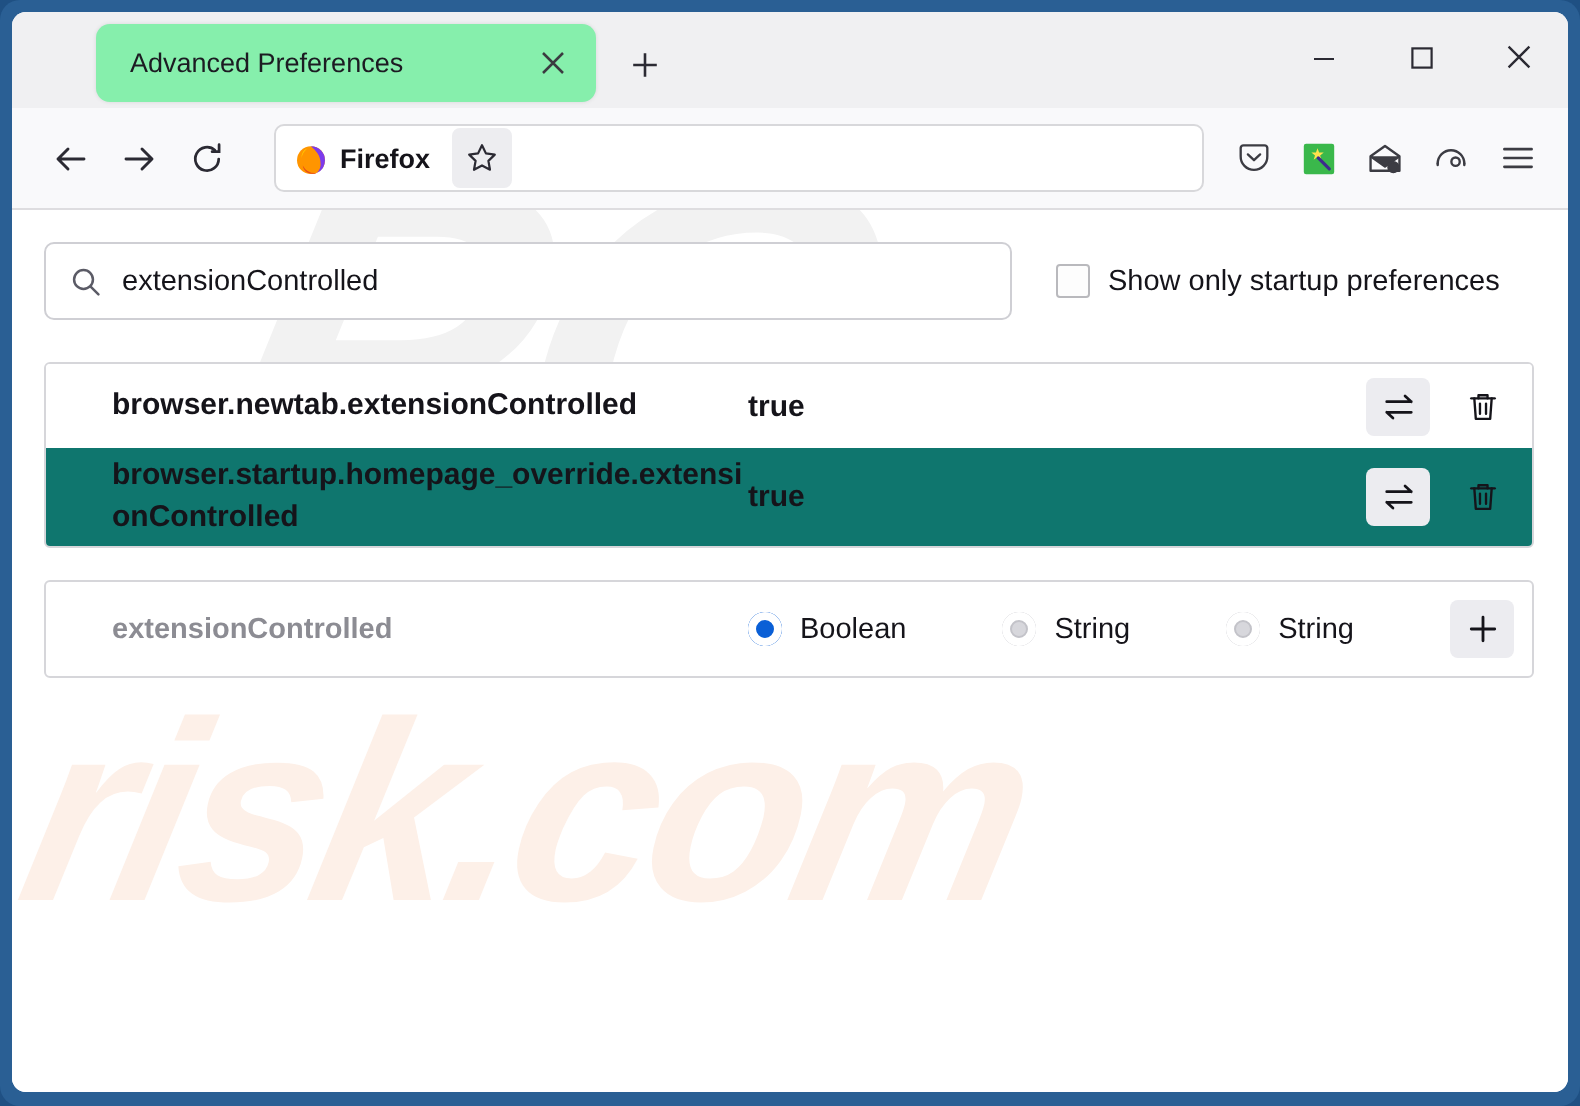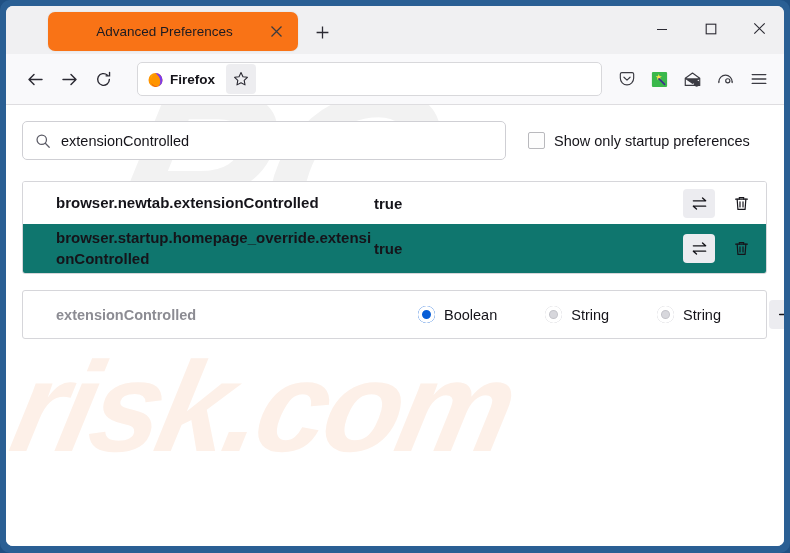--- a/index.html
+++ b/index.html
@@ -40,27 +40,26 @@
     align-items: flex-end;
     padding: 0 0 0 0;
     position: relative;
     flex: 0 0 auto;
   }
   .tab {
     margin-left: 42px;
     margin-bottom: 3px;
     width: 250px;
     height: 39px;
-    background: #f97316;
+    background: #86efac;
     border-radius: 7px;
     display: flex;
     align-items: center;
     padding: 0 10px 0 17px;
     box-shadow: 0 0 2px rgba(0,0,0,0.10);
-    text-align: center;
   }
   .tab-title {
     flex: 1;
     font-size: 13.5px;
     color: #1c1b22;
     white-space: nowrap;
     overflow: hidden;
     text-overflow: ellipsis;
   }
   .tab-close {
@@ -304,21 +303,20 @@
     font-weight: bold;
     color: #8c8c93;
     width: 318px;
     flex: 0 0 auto;
   }
   .radios {
     flex: 1;
     display: flex;
     align-items: flex-start;
     gap: 0;
-    margin-left: 44px;
   }
   .radio-item {
     display: flex;
     align-items: center;
     gap: 9px;
     margin-right: 48px;
   }
   .radio {
     width: 17px; height: 17px;
     border-radius: 50%;

